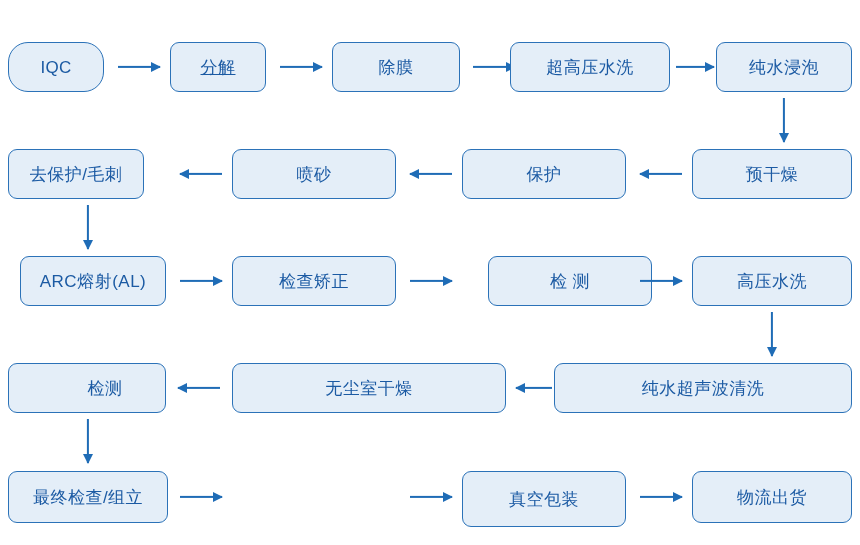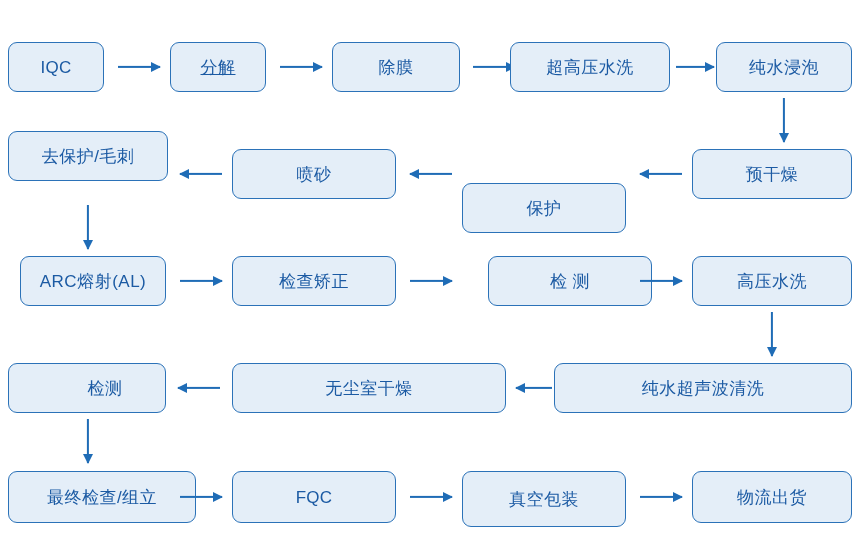--- a/index.html
+++ b/index.html
@@ -99,21 +99,21 @@
     border-left: 5.5px solid transparent;
     border-right: 5.5px solid transparent;
     border-top: 10px solid #1f6cb6;
   }
 </style>
 </head>
 <body>
 
 <div id="flow">
 
-  <div class="node latin" style="left:8px; top:42px; width:96px; height:50px;">IQC</div>
+  <div class="node latin" style="left:8px; top:42px; width:96px; height:50px;border-radius:20px;">IQC</div>
 
   <div class="harrow right" style="left:118px; top:60px; width:42px;">
     <span class="shaft"></span>
     <span class="head"></span>
   </div>
 
   <div class="node" style="left:170px; top:42px; width:96px; height:50px;text-decoration:underline;">分解</div>
 
   <div class="harrow right" style="left:280px; top:60px; width:42px;">
     <span class="shaft"></span>
@@ -134,35 +134,35 @@
     <span class="head"></span>
   </div>
 
   <div class="node" style="left:716px; top:42px; width:136px; height:50px;">纯水浸泡</div>
 
   <div class="varrow" style="left:777px; top:98px; height:44px;">
     <span class="shaft"></span>
     <span class="head"></span>
   </div>
 
-  <div class="node" style="left:8px; top:131px; width:160px; height:50px;">去保护/毛刺</div>
+  <div class="node" style="left:8px; top:149px; width:136px; height:50px;">去保护/毛刺</div>
 
   <div class="harrow left" style="left:180px; top:167px; width:42px;">
     <span class="shaft"></span>
     <span class="head"></span>
   </div>
 
   <div class="node" style="left:232px; top:149px; width:164px; height:50px;">喷砂</div>
 
   <div class="harrow left" style="left:410px; top:167px; width:42px;">
     <span class="shaft"></span>
     <span class="head"></span>
   </div>
 
-  <div class="node" style="left:462px; top:149px; width:164px; height:50px;margin-top:34px;">保护</div>
+  <div class="node" style="left:462px; top:149px; width:164px; height:50px;">保护</div>
 
   <div class="harrow left" style="left:640px; top:167px; width:42px;">
     <span class="shaft"></span>
     <span class="head"></span>
   </div>
 
   <div class="node" style="left:692px; top:149px; width:160px; height:50px;">预干燥</div>
 
   <div class="varrow" style="left:81px; top:205px; height:44px;">
     <span class="shaft"></span>
@@ -211,28 +211,27 @@
     <span class="head"></span>
   </div>
 
   <div class="node" style="left:554px; top:363px; width:298px; height:50px;">纯水超声波清洗</div>
 
   <div class="varrow" style="left:81px; top:419px; height:44px;">
     <span class="shaft"></span>
     <span class="head"></span>
   </div>
 
-  <div class="node" style="left:8px; top:471px; width:188px; height:52px;">最终检查/组立</div>
+  <div class="node" style="left:8px; top:471px; width:160px; height:52px;">最终检查/组立</div>
 
   <div class="harrow right" style="left:180px; top:490px; width:42px;">
     <span class="shaft"></span>
     <span class="head"></span>
   </div>
 
-  <div class="node latin" style="left:232px; top:471px; width:164px; height:52px;">FQC</div>
 
   <div class="harrow right" style="left:410px; top:490px; width:42px;">
     <span class="shaft"></span>
     <span class="head"></span>
   </div>
 
   <div class="node" style="left:462px; top:471px; width:164px; height:56px;">真空包装</div>
 
   <div class="harrow right" style="left:640px; top:490px; width:42px;">
     <span class="shaft"></span>

